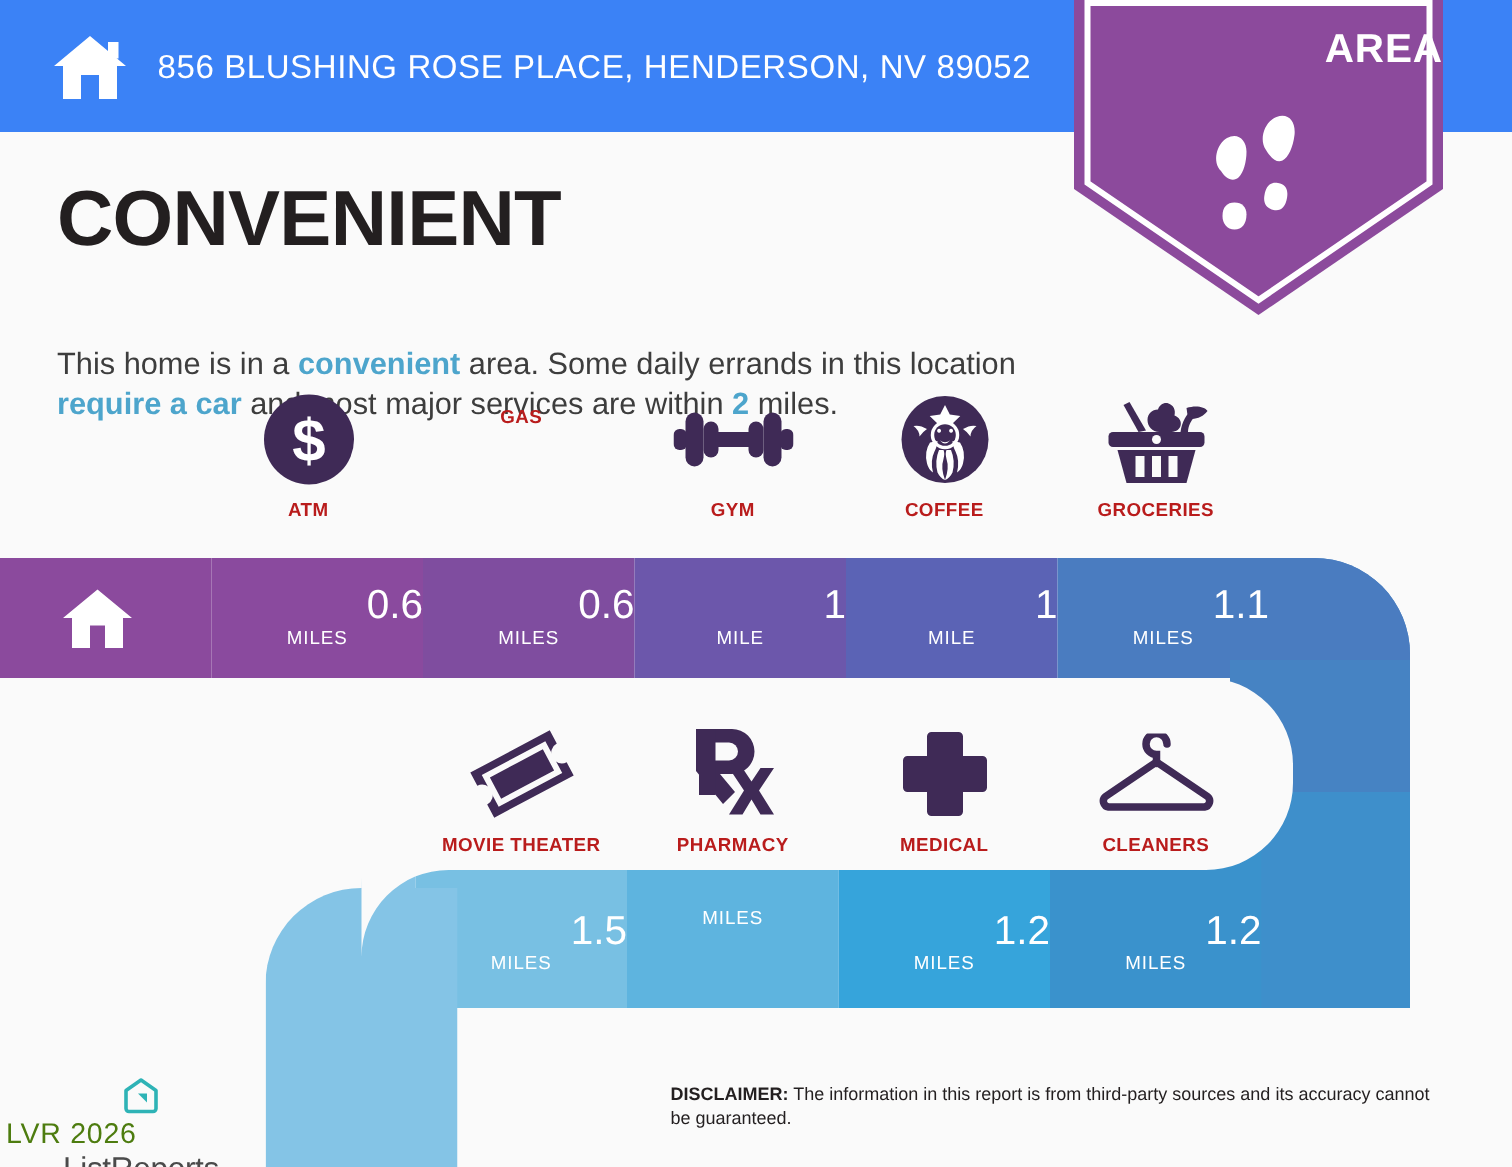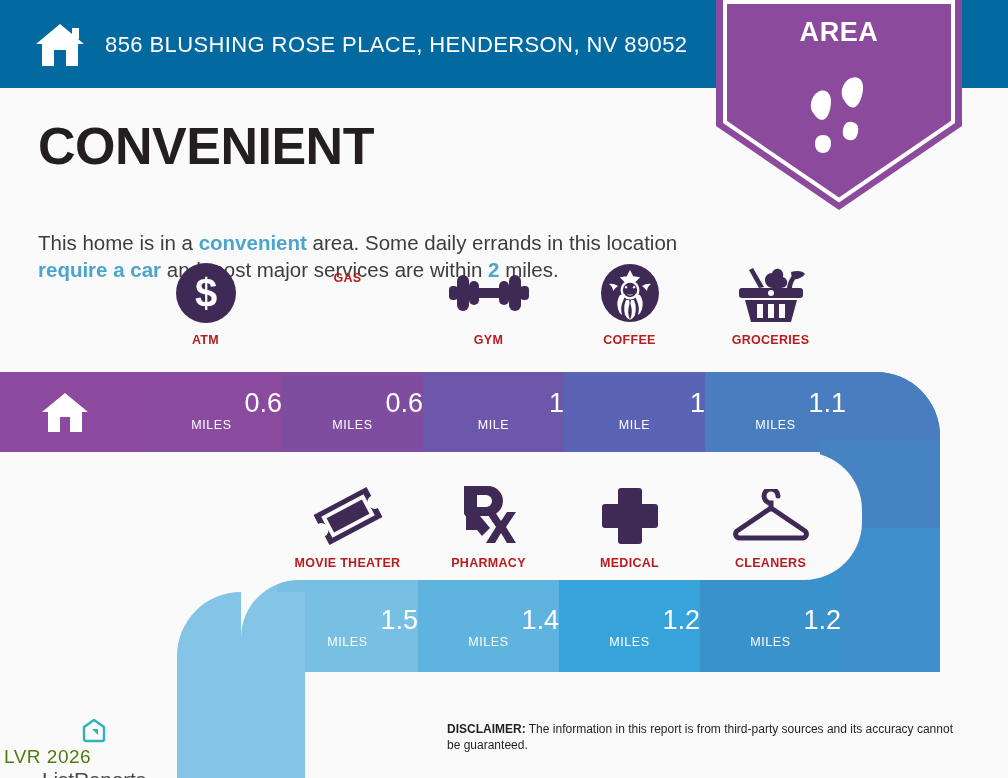--- a/index.html
+++ b/index.html
@@ -6,37 +6,37 @@
   body{
     width:1008px;height:778px;overflow:hidden;position:relative;
     background:#fafafa;
     font-family:"Liberation Sans","DejaVu Sans",sans-serif;
     -webkit-font-smoothing:antialiased;
   }
 
   
   .header{
     position:absolute;left:0;top:0;width:1008px;height:88px;
-    background:#0369a1;
+    background:#3b82f6;
   }
   .header-house{
     position:absolute;left:34px;top:22px;width:52px;height:46px;
   }
   .header-addr{
     position:absolute;left:105px;top:32px;
     color:#ffffff;font-size:22px;letter-spacing:.4px;font-weight:400;
     white-space:nowrap;
   }
 
   
   .badge{
     position:absolute;left:716px;top:-4px;width:246px;height:214px;
   }
   .badge-text{
-    position:absolute;left:0;top:22px;width:246px;text-align:center;
+    position:absolute;left:0;top:22px;width:246px;text-align:right;
     color:#fff;font-size:27px;font-weight:700;line-height:29px;
     letter-spacing:.6px;
   }
 
   
   .headline{
     position:absolute;left:38px;top:118px;
     font-size:52px;font-weight:700;color:#231f20;letter-spacing:-.5px;
     line-height:56px;
   }
@@ -304,21 +304,20 @@
     </div>
     <div class="icon-label">CLEANERS</div>
   </div>
 </div>
 
 <div class="seg-val" style="left:277px;top:605px;width:141px;">
   <div class="seg-num">1.5</div>
   <div class="seg-unit">MILES</div>
 </div>
 <div class="seg-val" style="left:418px;top:605px;width:141px;">
-  <div class="seg-num">1.4</div>
   <div class="seg-unit">MILES</div>
 </div>
 <div class="seg-val" style="left:559px;top:605px;width:141px;">
   <div class="seg-num">1.2</div>
   <div class="seg-unit">MILES</div>
 </div>
 <div class="seg-val" style="left:700px;top:605px;width:141px;">
   <div class="seg-num">1.2</div>
   <div class="seg-unit">MILES</div>
 </div>

